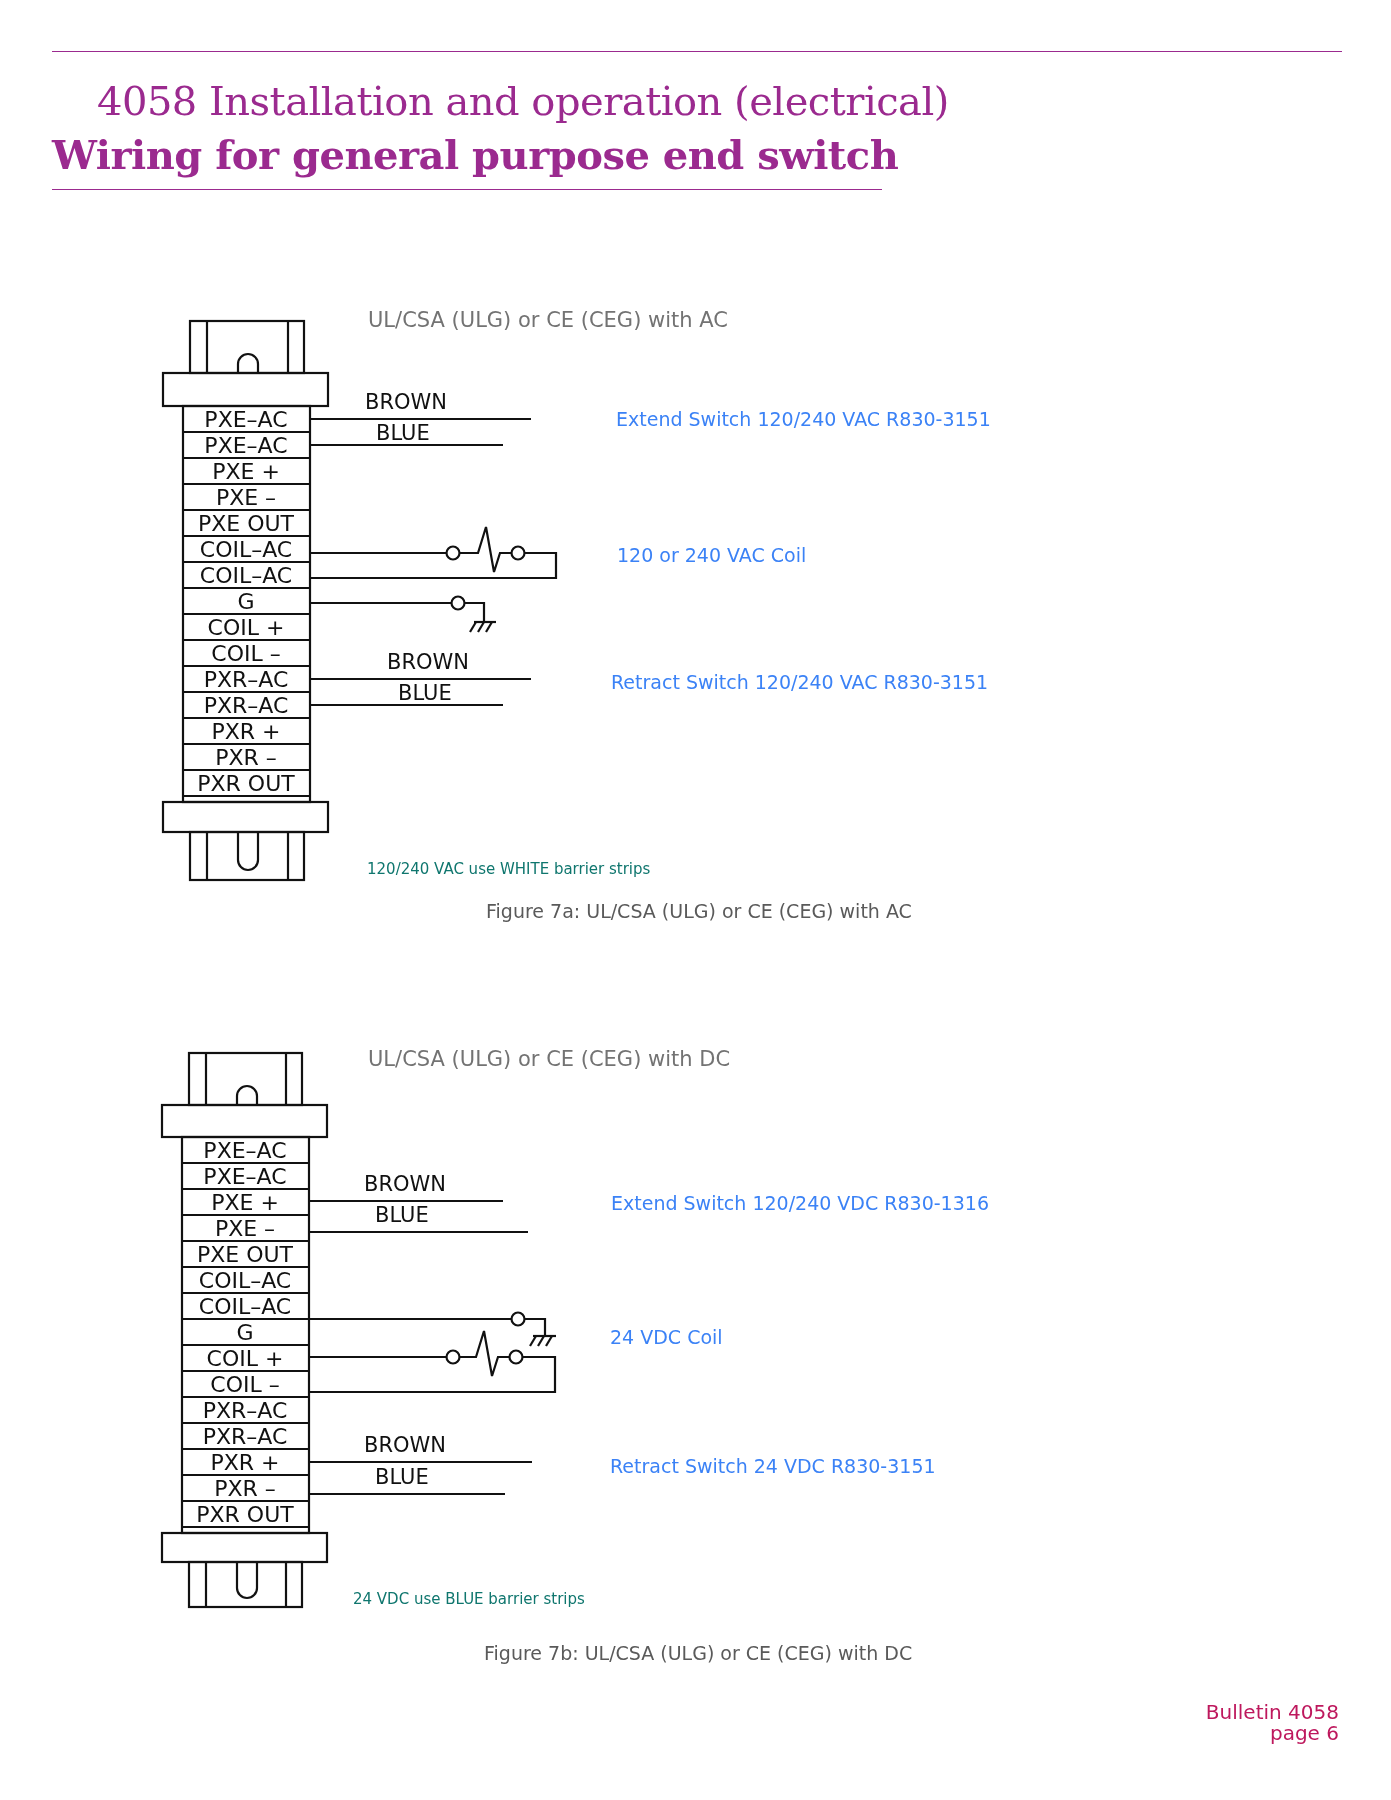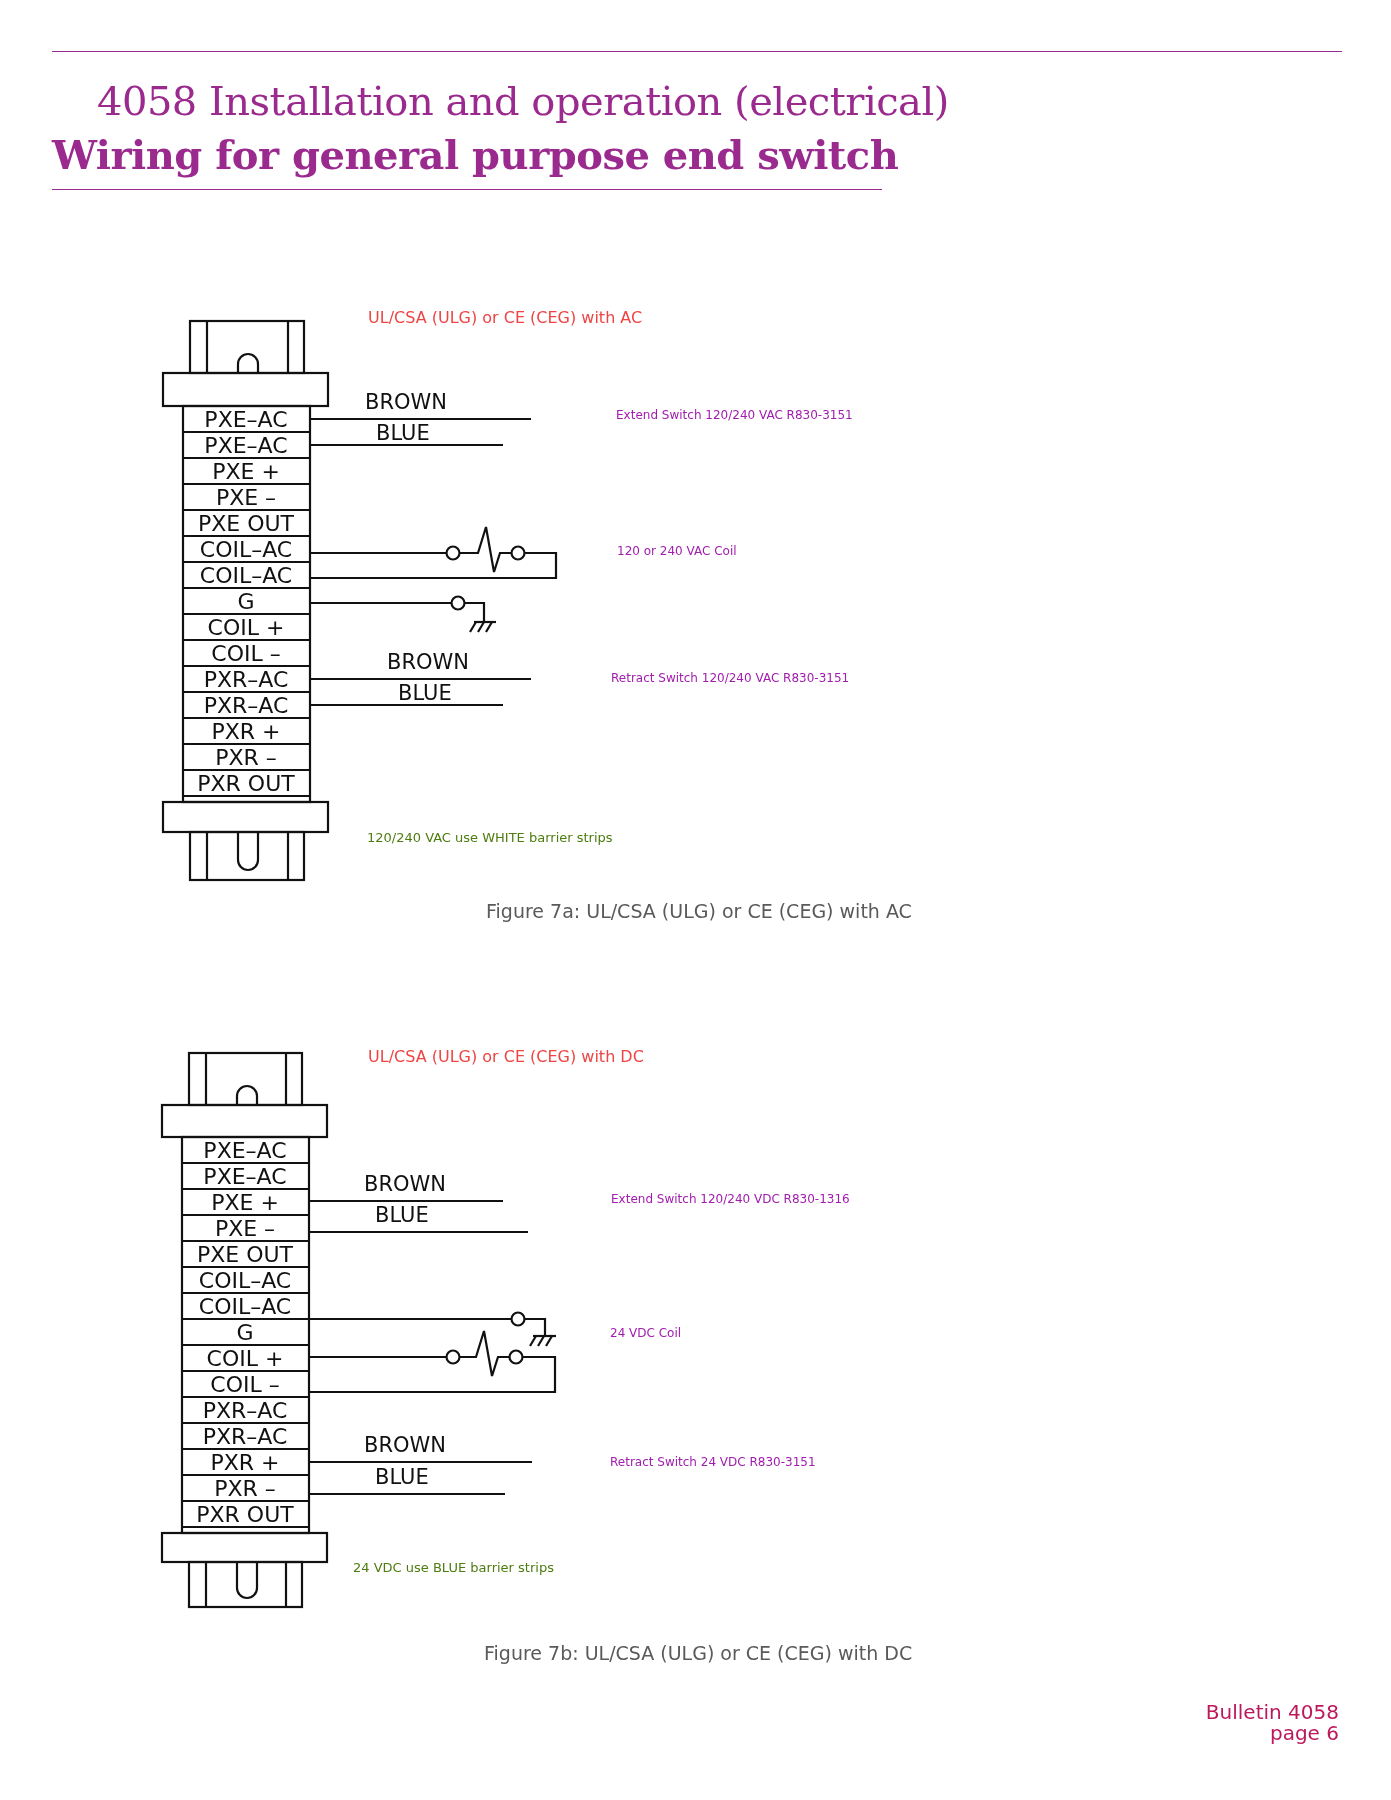--- a/index.html
+++ b/index.html
@@ -1,25 +1,25 @@
 <!DOCTYPE html>
 <html><head>
 <meta charset="utf-8">
 <style>
   html, body { margin: 0; padding: 0; background: #ffffff; }
   body { width: 1391px; height: 1800px; position: relative; overflow: hidden; }
   .rule { position: absolute; height: 0; border-top: 1.5px solid #9b2a8f; }
   .title { position: absolute; left: 52px; font-family: "DejaVu Serif", serif; font-weight: 300;
            color: #9b2a8f; font-size: 40px; line-height: 54px; letter-spacing: -0.5px; margin: 0; }
-  .sub-heading { position: absolute; font-family: "DejaVu Sans", sans-serif; color: #ef4444;
-                 font-size: 16px; white-space: nowrap; }
-  .note { position: absolute; font-family: "DejaVu Sans", sans-serif; color: #4d7c0f;
-          font-size: 13px; white-space: nowrap; }
-  .desc { position: absolute; font-family: "DejaVu Sans", sans-serif; color: #a21caf;
-          font-size: 12px; white-space: nowrap; }
+  .sub-heading { position: absolute; font-family: "DejaVu Sans", sans-serif; color: #737373;
+                 font-size: 21px; white-space: nowrap; }
+  .note { position: absolute; font-family: "DejaVu Sans", sans-serif; color: #0f766e;
+          font-size: 15px; white-space: nowrap; margin-top: 30px; }
+  .desc { position: absolute; font-family: "DejaVu Sans", sans-serif; color: #3b82f6;
+          font-size: 19px; white-space: nowrap; }
   .caption { position: absolute; font-family: "DejaVu Sans", sans-serif; color: #5a5a5a;
              font-size: 19px; white-space: nowrap; }
   .footer { position: absolute; right: 52px; top: 1702px; text-align: right;
             font-family: "DejaVu Sans", sans-serif; color: #be185d; font-size: 20px; line-height: 21px; }
   .diagram { position: absolute; left: 150px; width: 420px; }
   .diagram svg { display: block; }
   .term-text { font-family: "DejaVu Sans", sans-serif; font-size: 22px; fill: #111; }
   .wire-text { font-family: "DejaVu Sans", sans-serif; font-size: 21px; fill: #111; }
 </style>
 </head>

